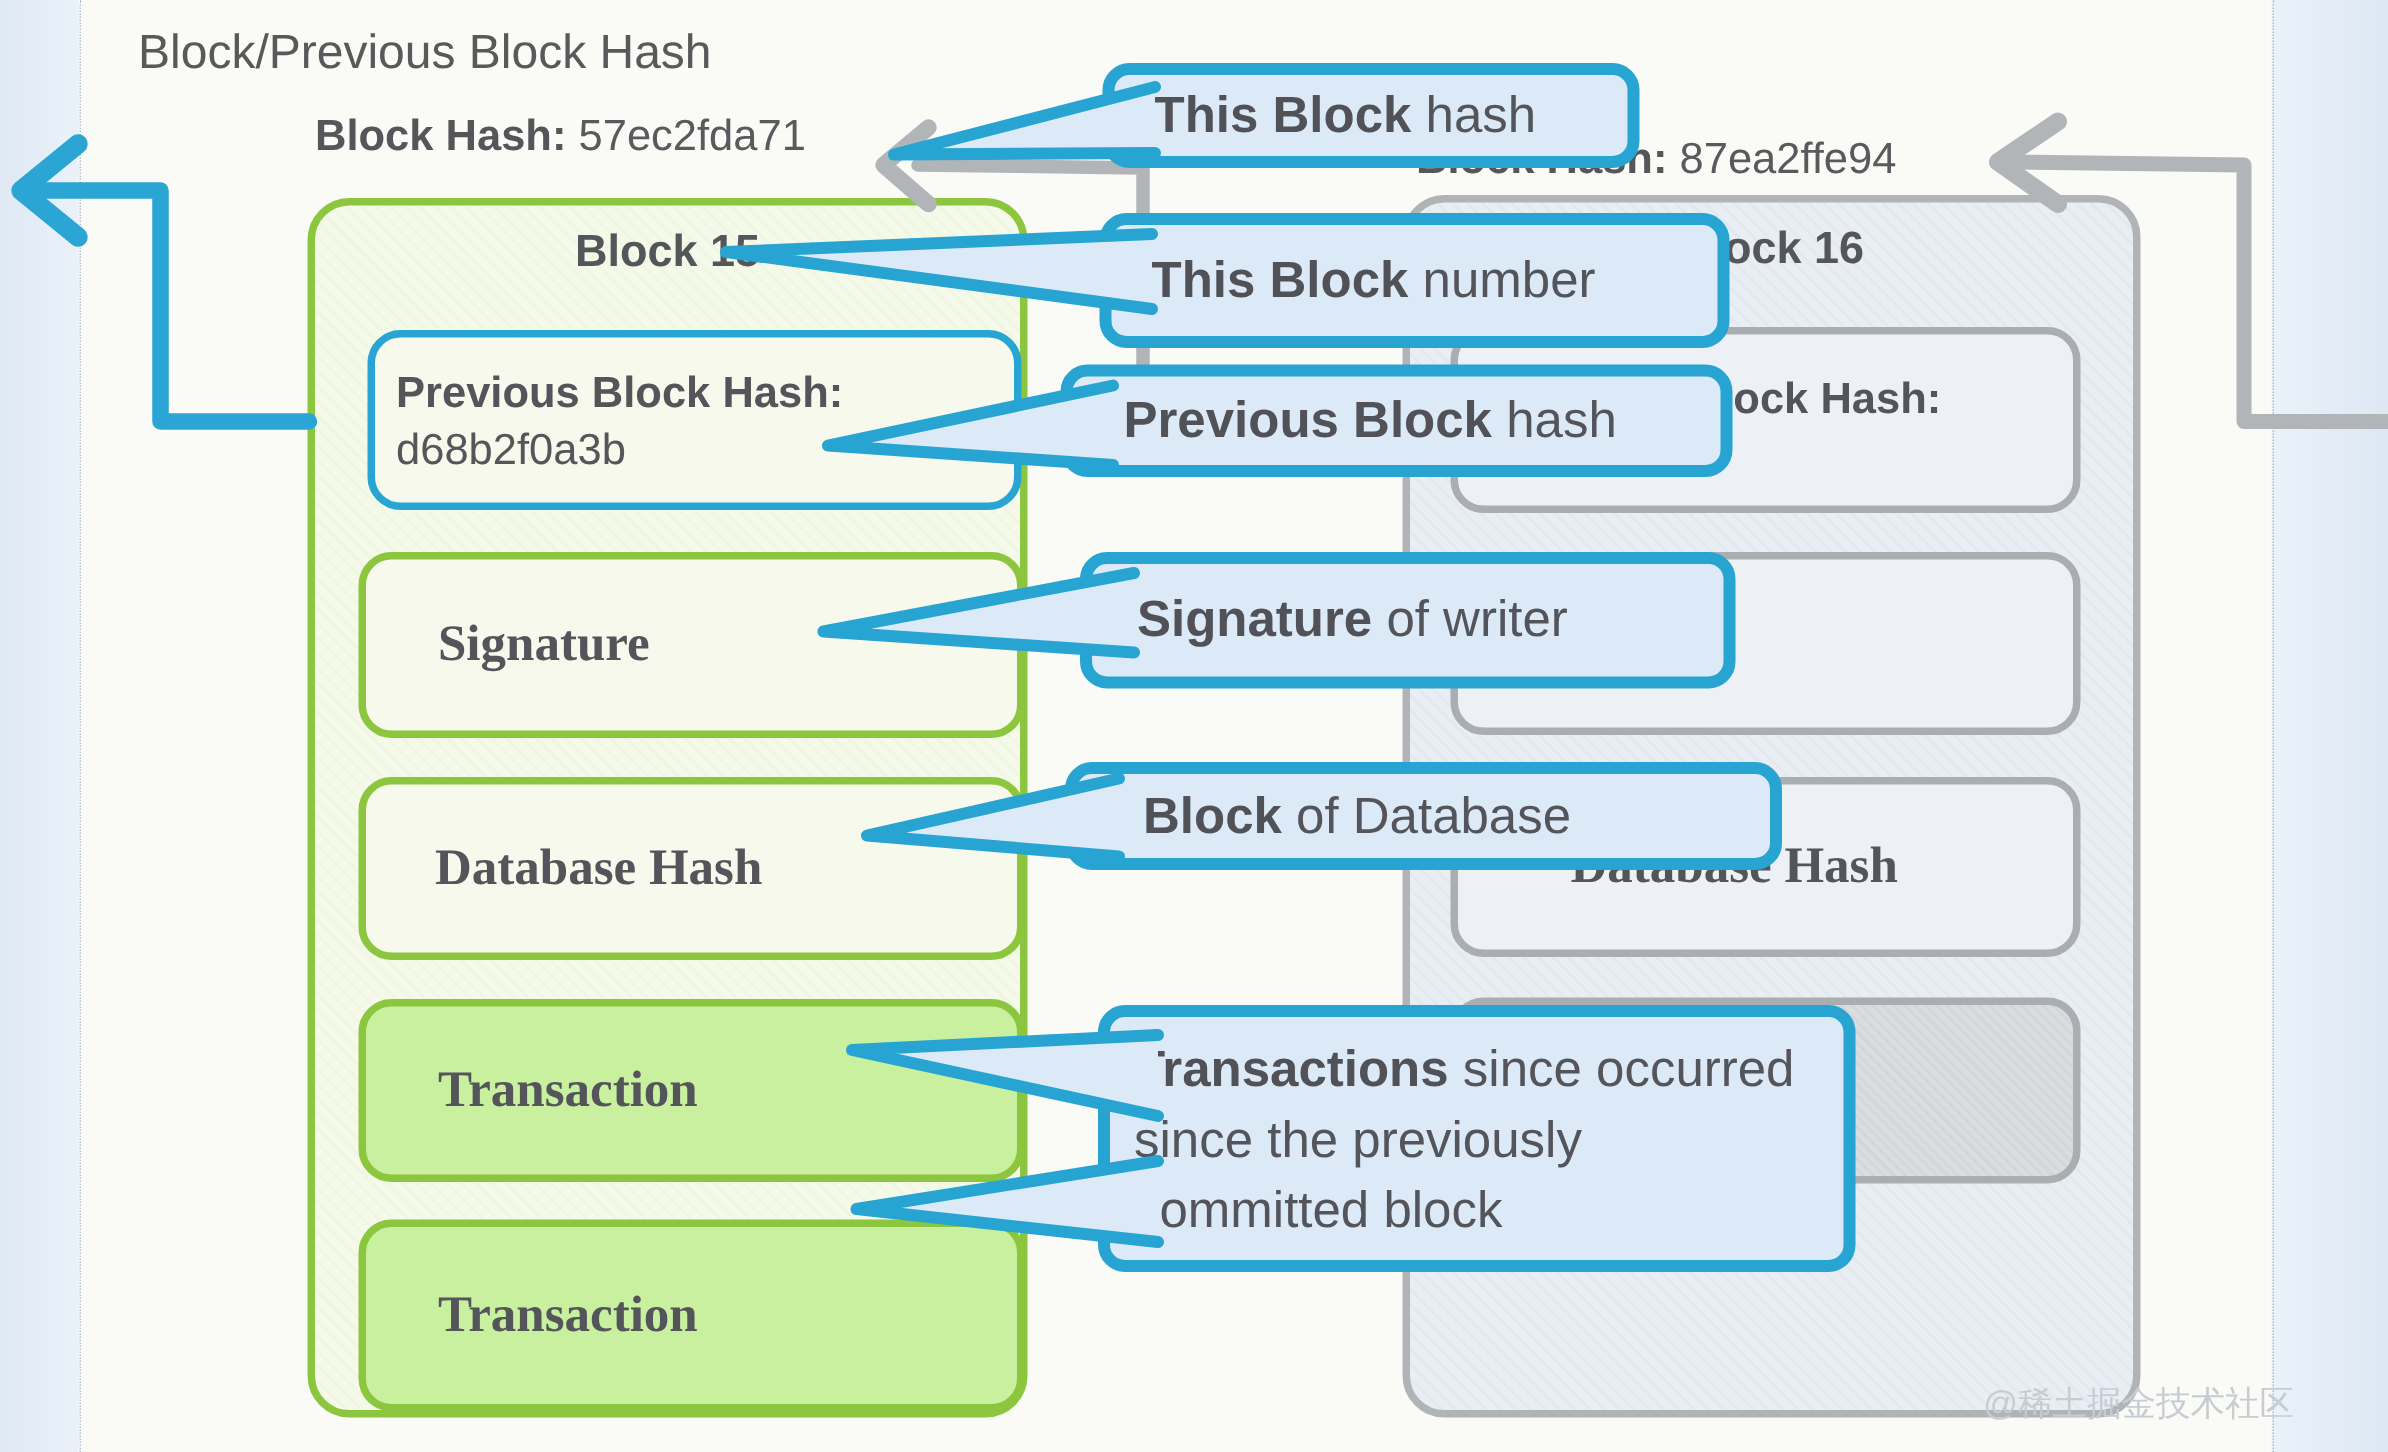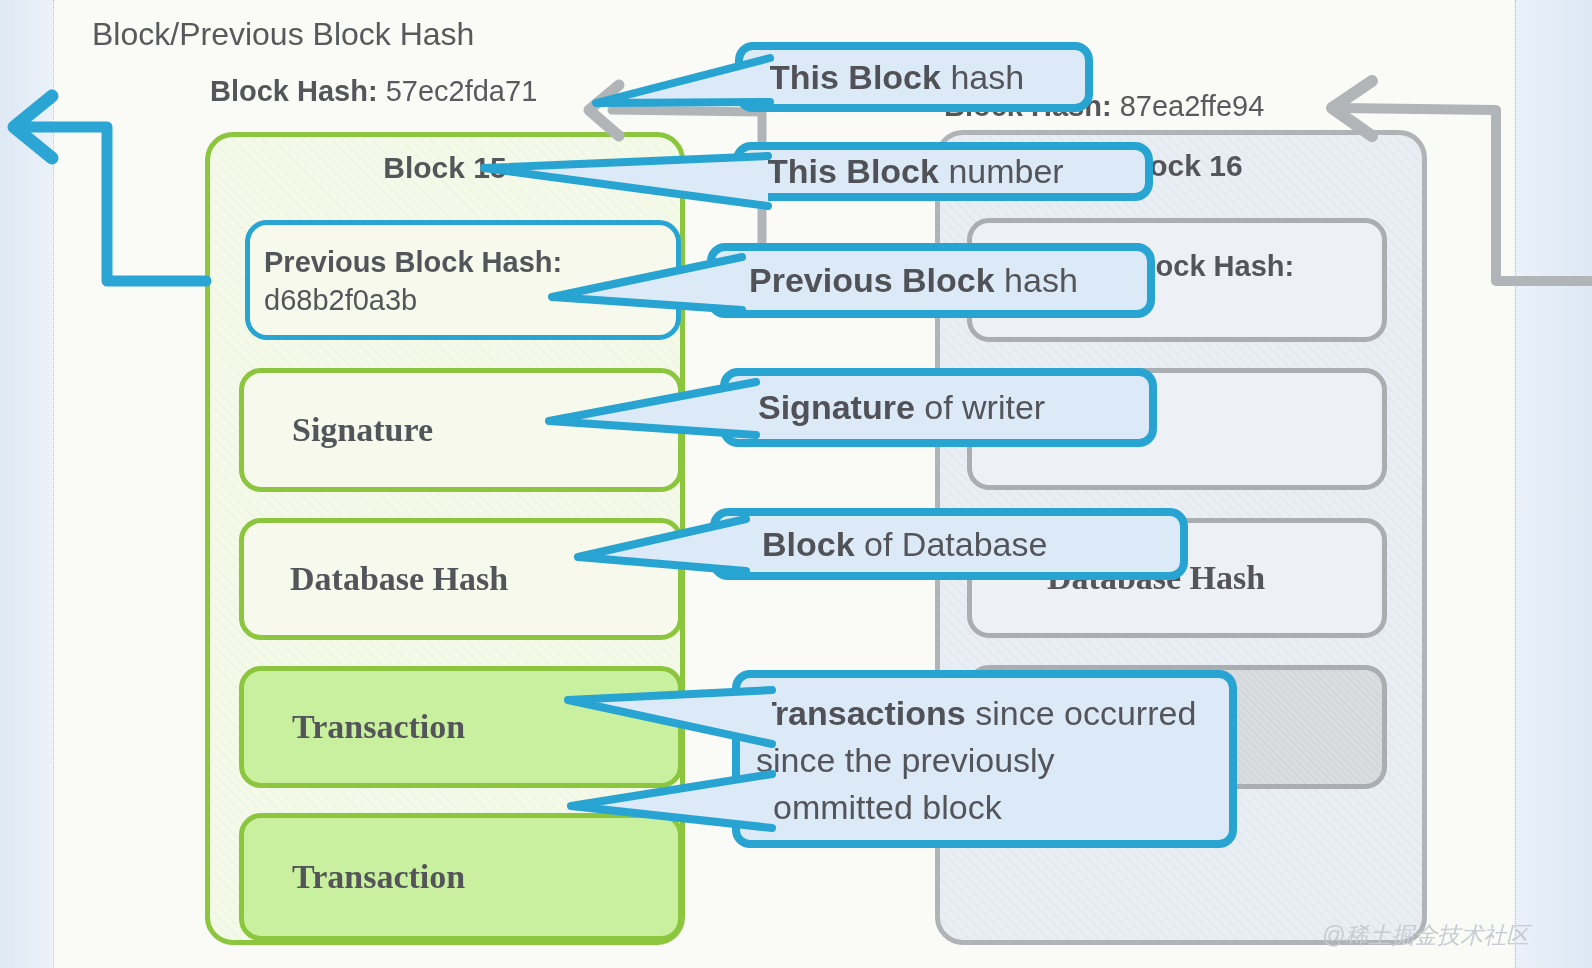--- a/index.html
+++ b/index.html
@@ -37,21 +37,21 @@
 
   
   .callout{position:absolute;box-sizing:border-box;border:8px solid #27a4d2;border-radius:18px;
            background:#dceaf7;color:#54555a;font-size:34px;display:flex;align-items:center;
            padding-left:26px;white-space:nowrap;z-index:50;}
   .callout b{color:#515257;margin-top:36px;}
   .callout.multi{display:block;padding:12px 10px 0 16px;line-height:47px;}
 
   .lyr{position:absolute;left:0;top:0;z-index:30;pointer-events:none;}
   .lyr-tails{z-index:60;}
-  .watermark{position:absolute;left:1322px;top:920px;font-size:23px;color:#c6ccd2;z-index:70;white-space:nowrap;font-style:italic;}
+  .watermark{position:absolute;left:1322px;top:920px;font-size:23px;color:#c6ccd2;z-index:70;white-space:nowrap;}
 </style>
 </head>
 <body>
 
 <div class="stage">
 
   <div class="edge-line edge-left"></div>
   <div class="edge-line edge-right"></div>
 
   <div class="block block16">
@@ -115,29 +115,29 @@
     <g stroke="#2aa5d4" fill="none" stroke-width="11" stroke-linecap="round" stroke-linejoin="round">
       <path d="M206 281 L107 281 L107 127 L22 127"></path>
       <path d="M52 96 L14 127 L52 158" stroke-width="13"></path>
     </g>
   </svg>
 
   <div class="callout" style="left:735px;top:42px;width:358px;height:70px;">
     <span><b>This Block</b><span> hash</span></span>
   </div>
 
-  <div class="callout" style="left:733px;top:142px;width:420px;height:59px;">
+  <div class="callout" style="left:733px;top:142px;width:420px;height:90px;">
     <span><b>This Block</b><span> number</span></span>
   </div>
 
   <div class="callout" style="left:707px;top:243px;width:448px;height:75px;padding-left:34px;align-items:center;">
     <span><b>Previous Block</b><span> hash</span></span>
   </div>
 
-  <div class="callout" style="left:720px;top:368px;width:437px;height:79px;padding-left:30px;">
+  <div class="callout" style="left:720px;top:368px;width:437px;height:91px;padding-left:30px;">
     <span><b>Signature</b><span> of writer</span></span>
   </div>
 
   <div class="callout" style="left:710px;top:508px;width:478px;height:72px;padding-left:44px;">
     <span><b>Block</b><span> of Database</span></span>
   </div>
 
   <div class="callout multi" style="left:732px;top:670px;width:505px;height:178px;">
     <div><b>Transactions</b><span> since occurred</span></div>
     <div>since the previously</div>

